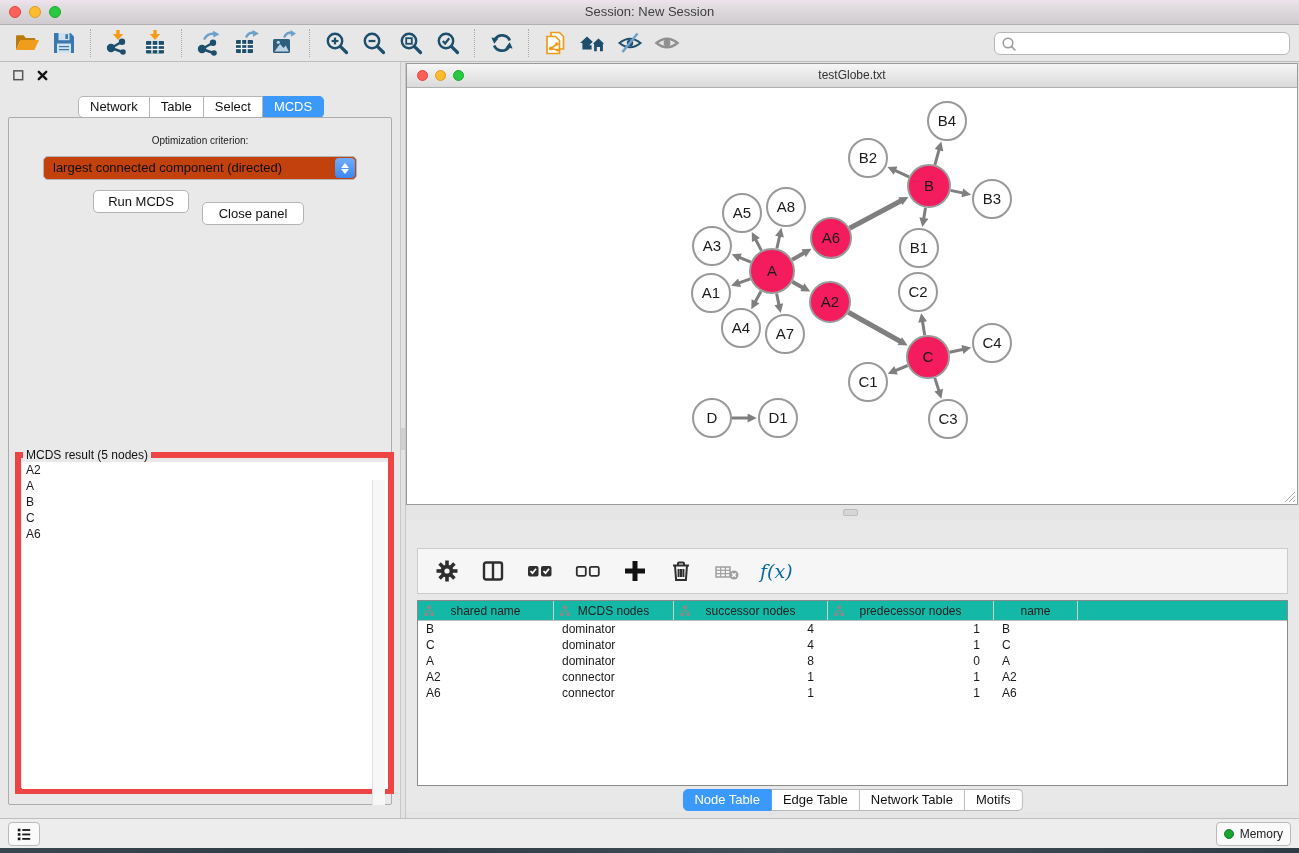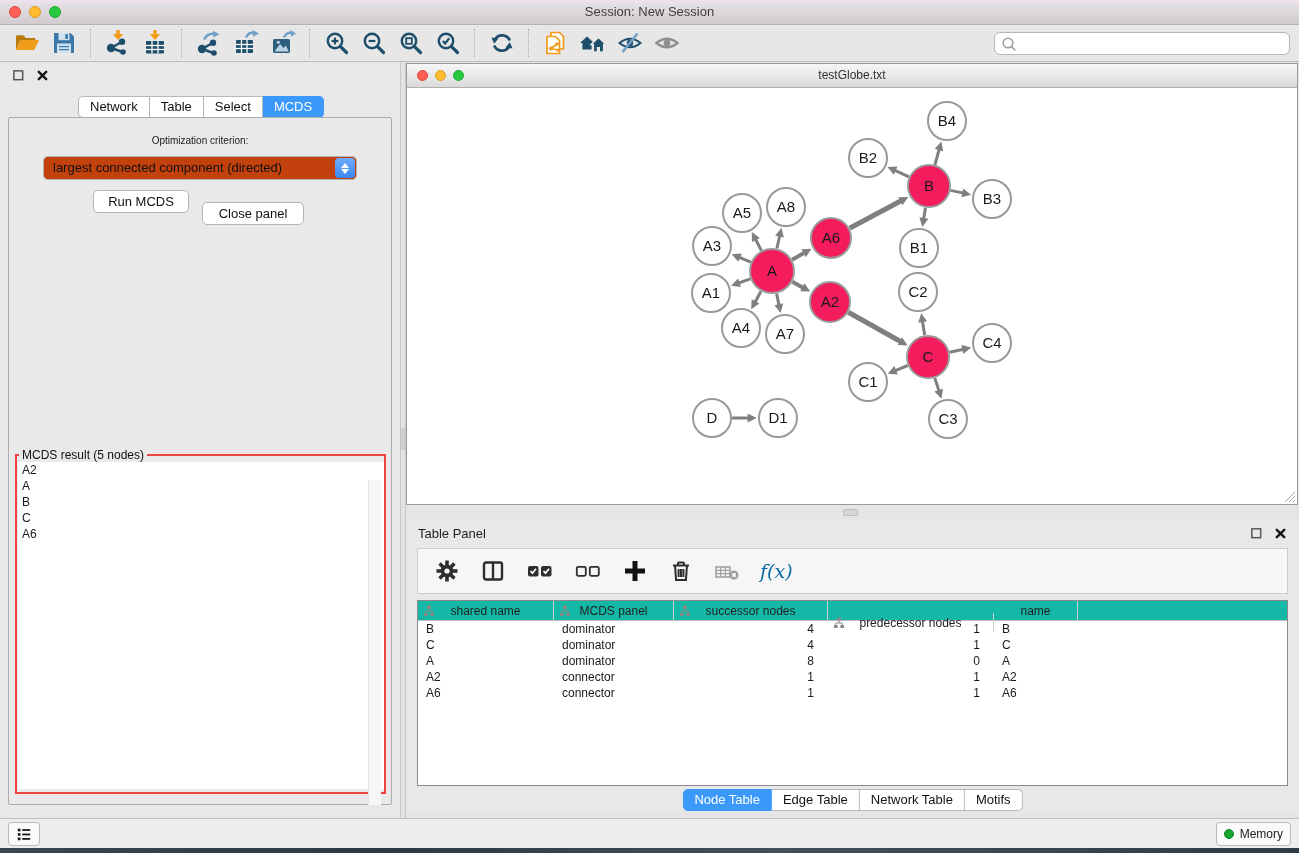--- a/index.html
+++ b/index.html
@@ -54,21 +54,21 @@
     border-radius:4px; background:linear-gradient(#6fadf9,#3a87f2);
     display:flex; flex-direction:column; align-items:center; justify-content:center; gap:1px; }
   .combo-stepper .up, .combo-stepper .dn { width:0; height:0; border-left:4px solid transparent; border-right:4px solid transparent; }
   .combo-stepper .up { border-bottom:5px solid #fff; }
   .combo-stepper .dn { border-top:5px solid #fff; }
   .btn { position:absolute; background:#fff; border:1px solid #b4b4b4; border-radius:5px;
     font-size:13px; height:23px; text-align:center; line-height:21px; color:#111; }
   .btn-run { left:84px; top:72px; width:96px; }
   .btn-close { left:193px; top:84px; width:102px; }
   .mcds-fieldset { position:absolute; left:6px; top:330px; width:370px; height:346px;
-    border:2px solid #ef4444; background:#e9e9e9; }
+    border:6px solid #ef4444; background:#e9e9e9; }
   .mcds-fieldset legend { font-size:12px; padding:0 3px; margin-left:2px; color:#111; }
   .listbox { position:relative; width:366px; height:327px; margin-left:1px; background:#fff; overflow:hidden; }
   .scrolltrack { position:absolute; right:0; top:0; width:13px; height:100%;
     background:#f7f7f7; border-left:1px solid #e2e2e2; }
   .mcds-item { font-size:12px; line-height:16px; padding-left:4px; }
 
   
   .vsplit { position:absolute; left:400px; top:62px; width:6px; height:756px;
     background:#e3e3e3; border-left:1px solid #c8c8c8; border-right:1px solid #c8c8c8; }
   .vsplit-handle { position:absolute; left:0; top:366px; width:4px; height:22px; background:#cfcfcf; }
@@ -438,34 +438,20 @@
         <g stroke="#aaa" stroke-width="1">
             <line x1="3" y1="13" x2="13" y2="3"></line>
             <line x1="7" y1="13" x2="13" y2="7"></line>
             <line x1="11" y1="13" x2="13" y2="11"></line>
           </g>
       </svg>
     </div>
   </div>
 
   <div class="table-panel">
-    <div class="panel-head">
-      <span class="ph-title">Table Panel</span>
-      <span class="panel-icons">
-        <svg width="13" height="13" viewBox="0 0 14 14">
-            <rect x="2" y="2" width="9.5" height="9.5" fill="none" stroke="#555" stroke-width="1.6"></rect>
-          </svg>
-        <svg width="13" height="13" viewBox="0 0 14 14">
-            <g stroke="#141414" stroke-width="2.6" stroke-linecap="round">
-              <line x1="3" y1="3" x2="11" y2="11"></line>
-              <line x1="11" y1="3" x2="3" y2="11"></line>
-            </g>
-          </svg>
-      </span>
-    </div>
     <div class="tp-toolbar">
       <svg width="26" height="26" viewBox="0 0 26 26">
         <g fill="#2e2e2e">
           <rect x="11.2" y="2.5" width="3.6" height="21"></rect>
           <rect x="11.2" y="2.5" width="3.6" height="21" transform="rotate(45 13 13)"></rect>
           <rect x="11.2" y="2.5" width="3.6" height="21" transform="rotate(90 13 13)"></rect>
           <rect x="11.2" y="2.5" width="3.6" height="21" transform="rotate(135 13 13)"></rect>
           <circle cx="13" cy="13" r="6.3"></circle>
         </g>
         <circle cx="13" cy="13" r="2.6" fill="#f6f6f6"></circle>
@@ -524,32 +510,32 @@
             </svg>
             <span class="th-label">shared name</span>
           </div>
           <div class="th" style="width: 120px;">
             <svg class="colicon" width="12" height="12" viewBox="0 0 12 12">
               <rect x="4" y="0.5" width="4" height="3.2" fill="#8a8a8a"></rect>
               <path d="M6 3.7 V6 M2.8 6 H9.2 M2.8 6 V8 M9.2 6 V8" stroke="#8a8a8a" stroke-width="1" fill="none"></path>
               <rect x="1" y="8" width="3.6" height="3" fill="#8a8a8a"></rect>
               <rect x="7.4" y="8" width="3.6" height="3" fill="#8a8a8a"></rect>
             </svg>
-            <span class="th-label">MCDS panel</span>
+            <span class="th-label">MCDS nodes</span>
           </div>
           <div class="th" style="width: 154px;">
             <svg class="colicon" width="12" height="12" viewBox="0 0 12 12">
               <rect x="4" y="0.5" width="4" height="3.2" fill="#8a8a8a"></rect>
               <path d="M6 3.7 V6 M2.8 6 H9.2 M2.8 6 V8 M9.2 6 V8" stroke="#8a8a8a" stroke-width="1" fill="none"></path>
               <rect x="1" y="8" width="3.6" height="3" fill="#8a8a8a"></rect>
               <rect x="7.4" y="8" width="3.6" height="3" fill="#8a8a8a"></rect>
             </svg>
             <span class="th-label">successor nodes</span>
           </div>
-          <div class="th" style="width: 166px; margin-top: 12px;">
+          <div class="th" style="width: 166px;">
             <svg class="colicon" width="12" height="12" viewBox="0 0 12 12">
               <rect x="4" y="0.5" width="4" height="3.2" fill="#8a8a8a"></rect>
               <path d="M6 3.7 V6 M2.8 6 H9.2 M2.8 6 V8 M9.2 6 V8" stroke="#8a8a8a" stroke-width="1" fill="none"></path>
               <rect x="1" y="8" width="3.6" height="3" fill="#8a8a8a"></rect>
               <rect x="7.4" y="8" width="3.6" height="3" fill="#8a8a8a"></rect>
             </svg>
             <span class="th-label">predecessor nodes</span>
           </div>
           <div class="th" style="width: 84px;">
             <span class="th-label">name</span>

